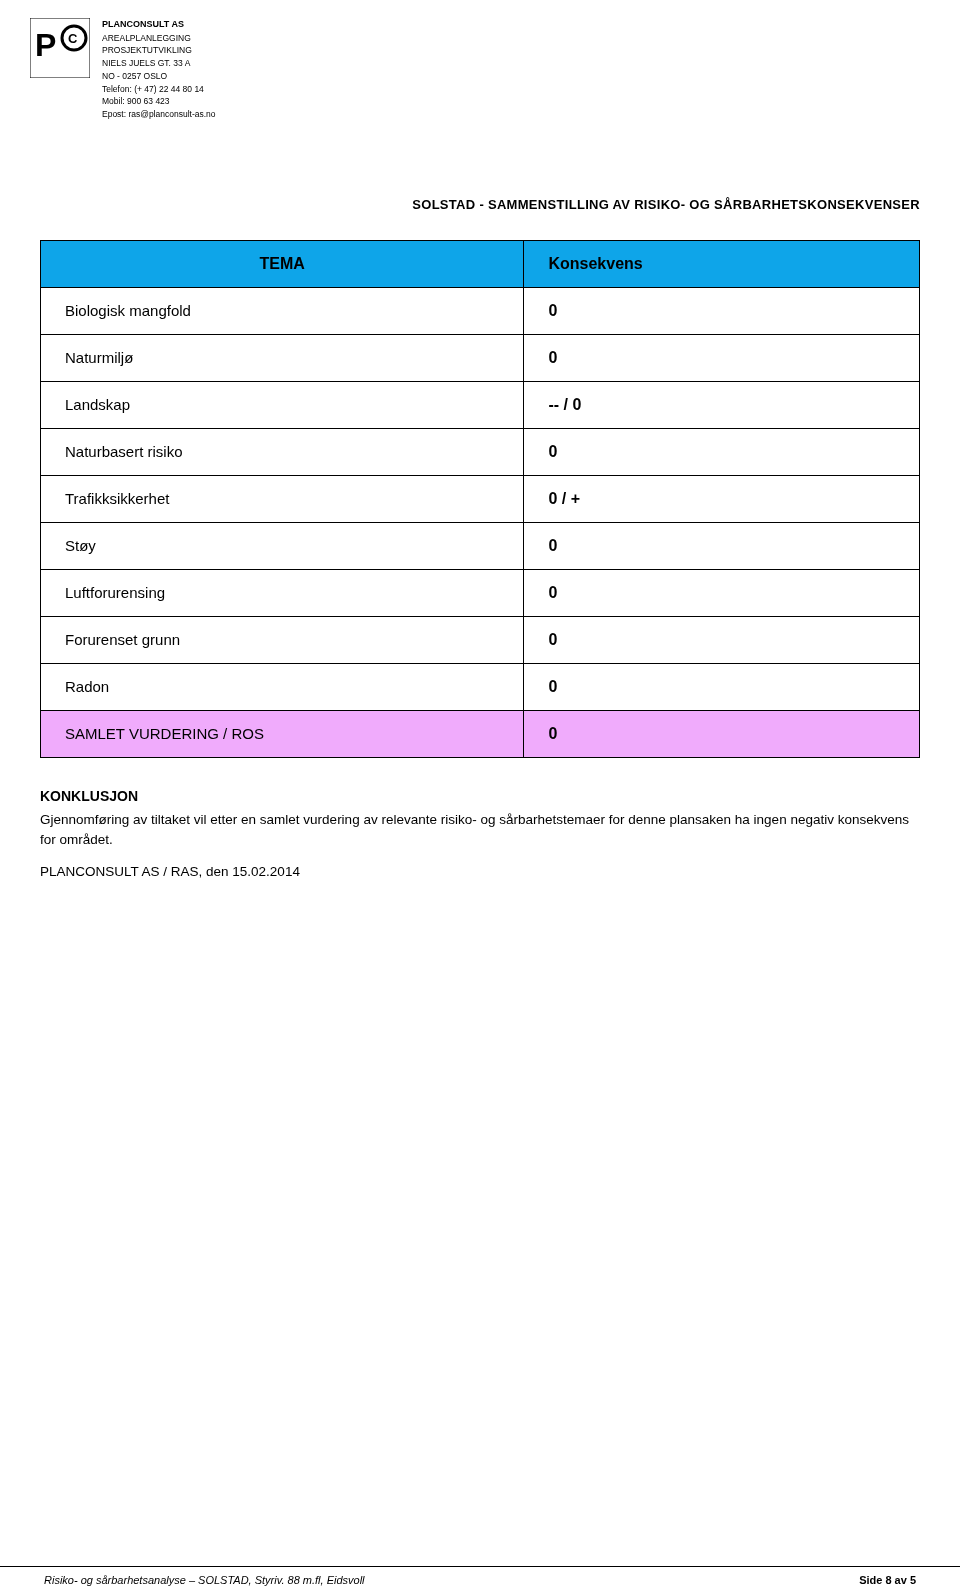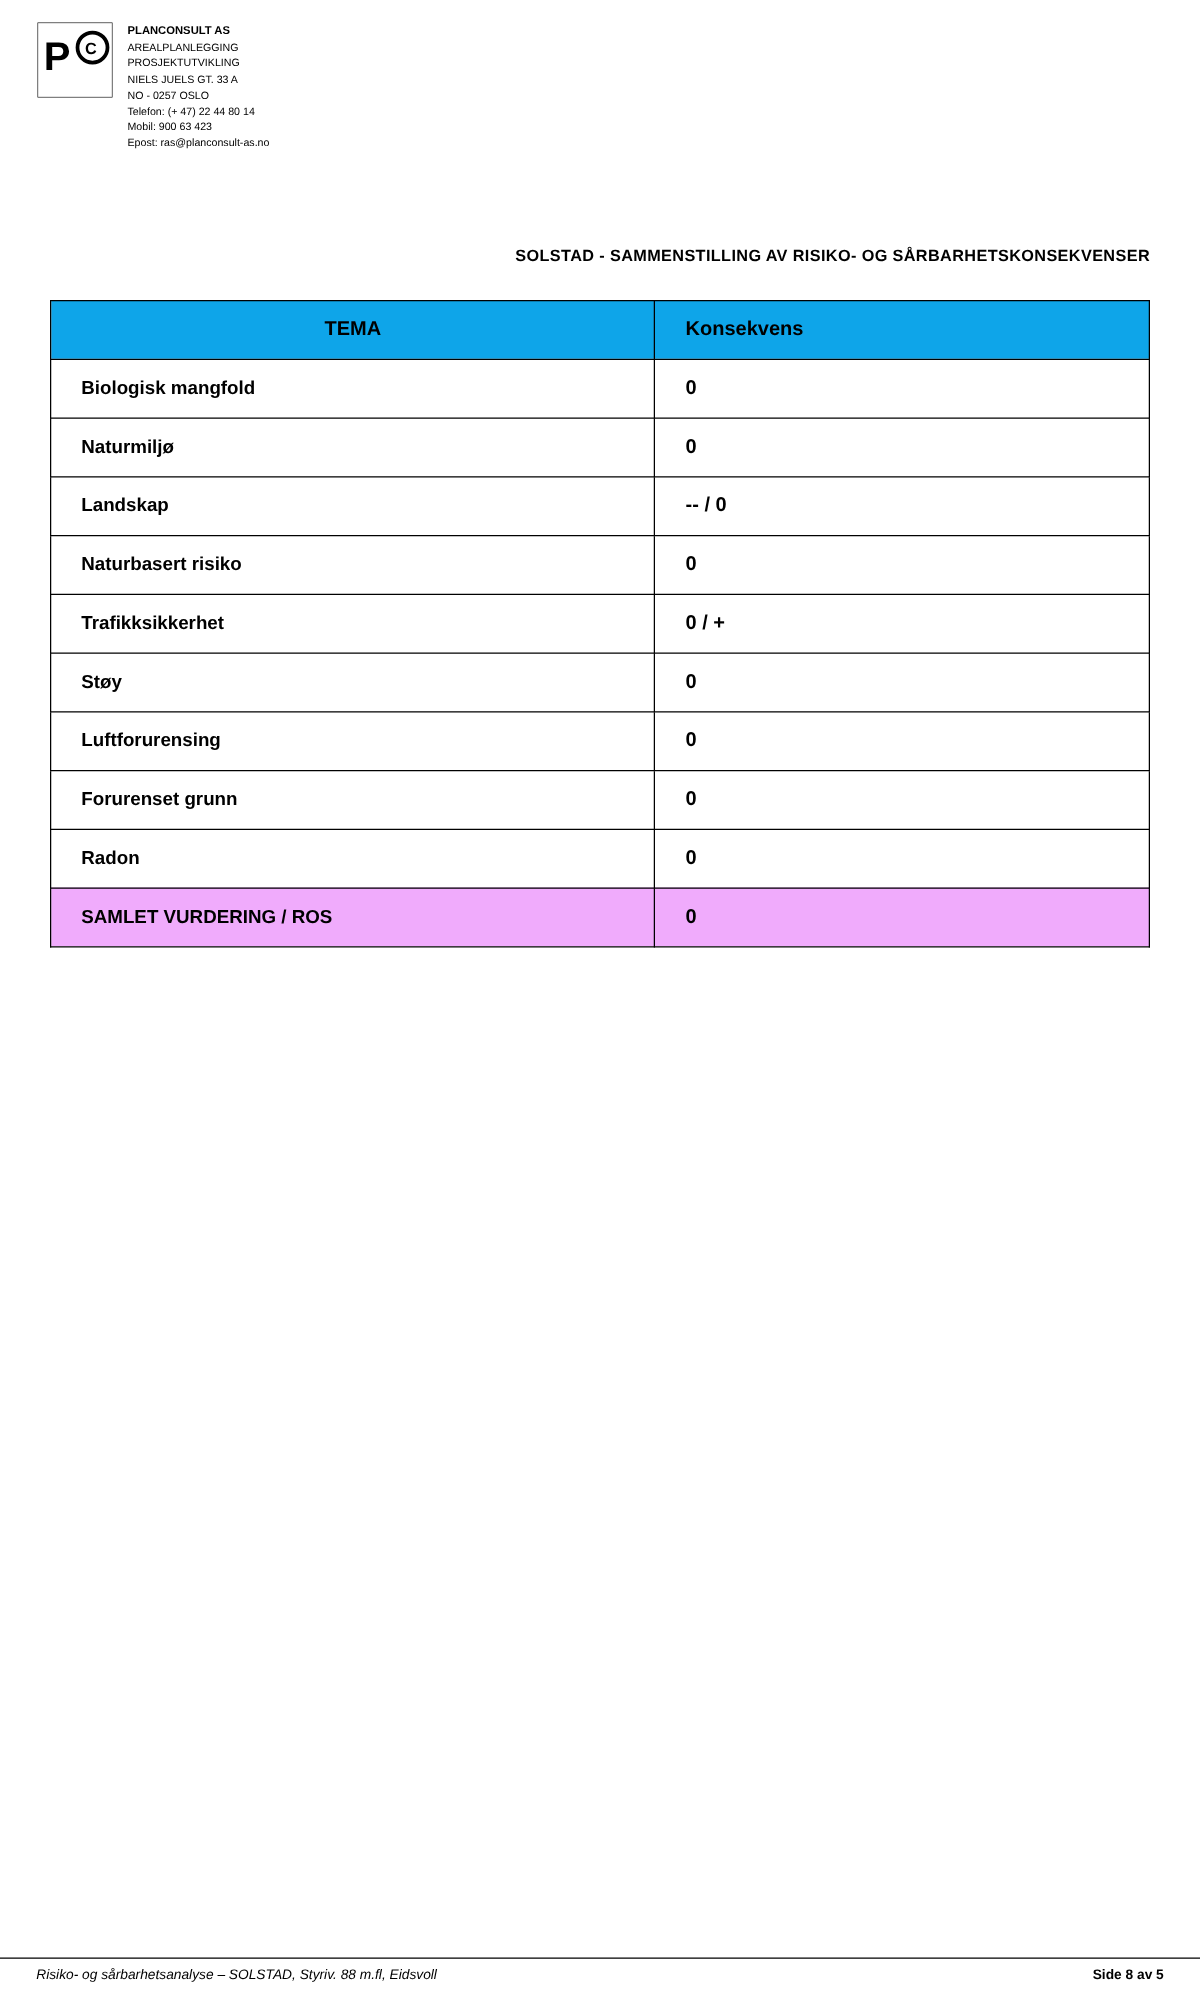--- a/index.html
+++ b/index.html
@@ -88,21 +88,21 @@
     .risk-table thead th:first-child {
       width: 55%;
     }
 
     .risk-table thead th:last-child {
       width: 45%;
       text-align: left;
     }
 
     .risk-table tbody td:first-child {
-      font-weight: bold;
+      font-weight: normal;
       font-size: 15px;
       margin-top: 24px;
     }
 
     .risk-table tbody td:last-child {
       font-weight: bold;
       font-size: 16px;
     }
 
     .risk-table tbody tr:last-child td {
@@ -133,21 +133,21 @@
     
     .footer {
       position: absolute;
       bottom: 0;
       left: 0;
       right: 0;
       border-top: 1.5px solid #000;
       display: flex;
       justify-content: space-between;
       align-items: center;
-      padding: 7px 29px;
+      padding: 7px 44px;
       font-size: 11px;
     }
 
     .footer-left {
       font-style: italic;
       font-size: 11px;
     }
 
     .footer-right {
       font-size: 11px;
@@ -231,20 +231,25 @@
             <td>Radon</td>
             <td>0</td>
           </tr>
           <tr>
             <td>SAMLET VURDERING / ROS</td>
             <td>0</td>
           </tr>
         </tbody>
     </table>
 
+    <div class="conclusion">
+      <div class="conclusion-title">KONKLUSJON</div>
+      <div class="conclusion-text">Gjennomføring av tiltaket vil etter en samlet vurdering av relevante risiko- og sårbarhetstemaer for denne plansaken ha ingen negativ konsekvens for området.</div>
+      <div class="conclusion-date">PLANCONSULT AS / RAS, den 15.02.2014</div>
+    </div>
 
   </div>
 
   <div class="footer">
     <div class="footer-left">Risiko- og sårbarhetsanalyse – SOLSTAD, Styriv. 88 m.fl, Eidsvoll</div>
     <div class="footer-right">Side 8 av 5</div>
   </div>
 
 </div>
 

